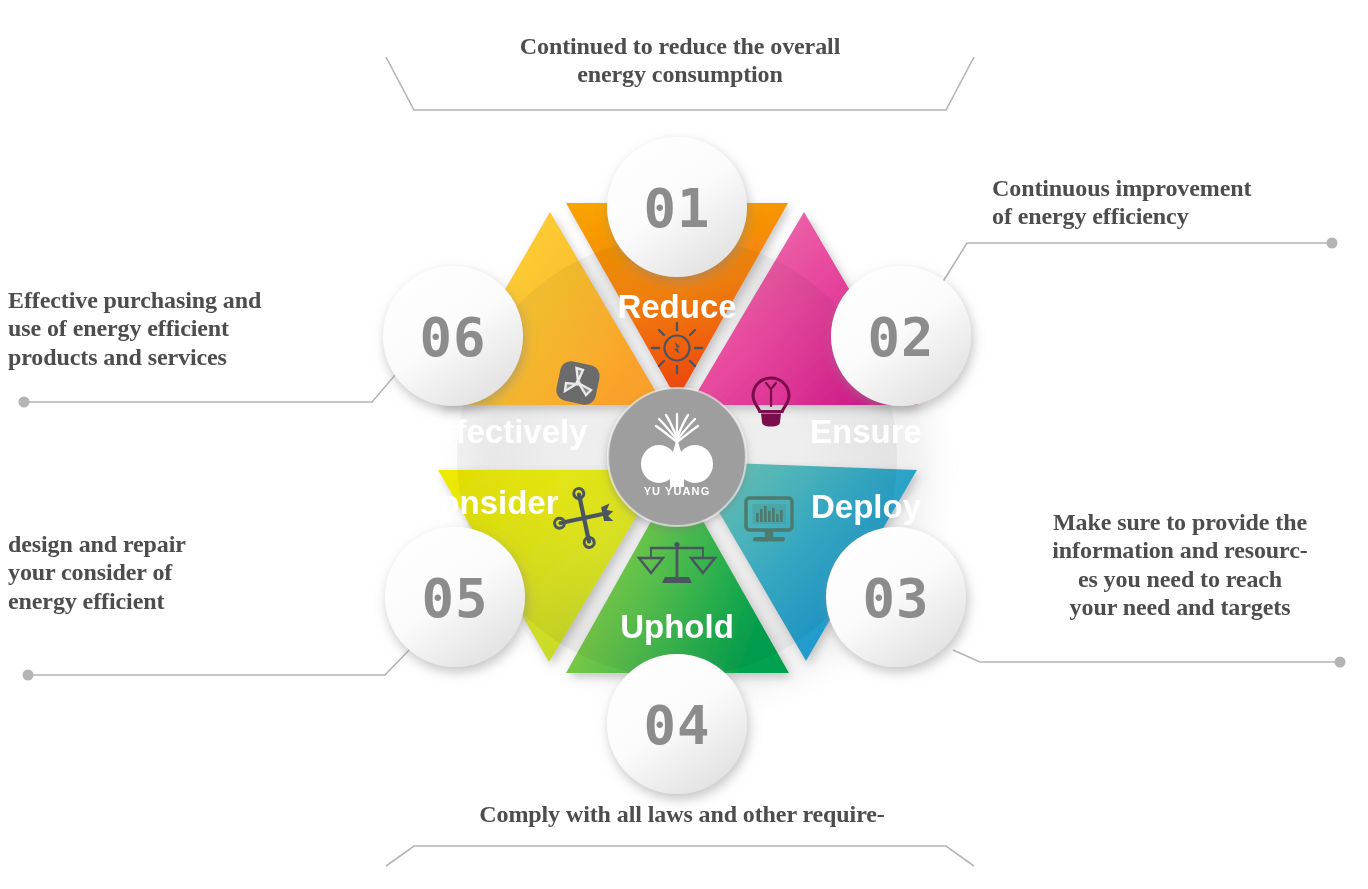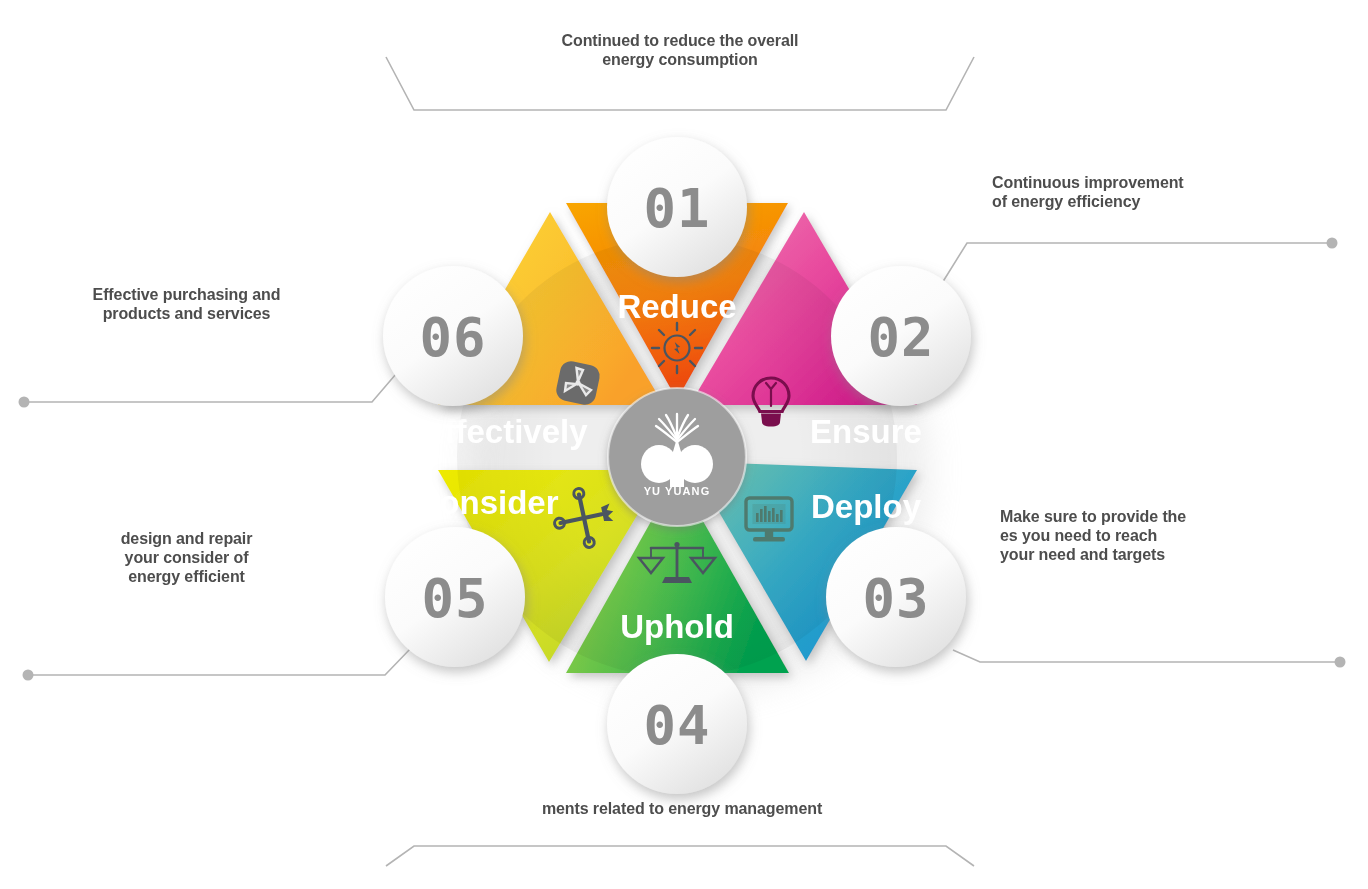--- a/index.html
+++ b/index.html
@@ -17,35 +17,35 @@
 
   #stage {
     position: absolute;
     left: 0; top: 0;
     width: 1368px;
     height: 889px;
   }
 
   .callout {
     position: absolute;
-    font-family: Liberation Sans, sans-serif;
+    font-family: Liberation Serif, serif;
     font-weight: bold;
-    font-size: 16px;
+    font-size: 24px;
     line-height: 1.18;
     color: #4d4d4d;
     letter-spacing: -0.1px;
   }
-  .callout.left  { text-align: center; }
+  .callout.left  { text-align: left; }
   .callout.right { text-align: left; }
   .callout.ctr   { text-align: center; }
 
   
   #callout-01 { left: 380px;  top: 32px;  width: 600px; }
   #callout-02 { left: 965px;  top: 174px; width: 400px; margin-left: 27px; }
-  #callout-03 { left: 1000px; top: 508px; width: 360px; }
+  #callout-03 { left: 1000px; top: 508px; width: 360px; text-align: center; }
   #callout-04 { left: 382px;  top: 800px; width: 600px; }
   #callout-05 { left: 8px;    top: 530px; width: 357px; }
   #callout-06 { left: 8px;    top: 286px; width: 357px; }
 
   .wheel-wrap {
     position: absolute;
     left: 0; top: 0;
     width: 1368px; height: 889px;
     pointer-events: none;
   }
@@ -82,36 +82,38 @@
     <div>energy consumption</div>
   </div>
 
   <div class="callout right" id="callout-02">
     <div>Continuous improvement</div>
     <div>of energy efficiency</div>
   </div>
 
   <div class="callout right" id="callout-03">
     <div>Make sure to provide the</div>
+    <div>information and resourc-</div>
     <div>es you need to reach</div>
     <div>your need and targets</div>
   </div>
 
   <div class="callout ctr" id="callout-04">
-    <div>ments related to energy management</div>
+    <div>Comply with all laws and other require-</div>
   </div>
 
   <div class="callout left" id="callout-05">
     <div>design and repair</div>
     <div>your consider of</div>
     <div>energy efficient</div>
   </div>
 
   <div class="callout left" id="callout-06">
     <div>Effective purchasing and</div>
+    <div>use of energy efficient</div>
     <div>products and services</div>
   </div>
 
   <div class="wheel-wrap">
   <svg width="1368" height="889" viewBox="0 0 1368 889" xmlns="http://www.w3.org/2000/svg">
     <defs>
 
       <linearGradient id="g01" x1="0" y1="0" x2="0.25" y2="1">
         <stop offset="0%" stop-color="#f9a600"></stop>
         <stop offset="55%" stop-color="#f4810a"></stop>

